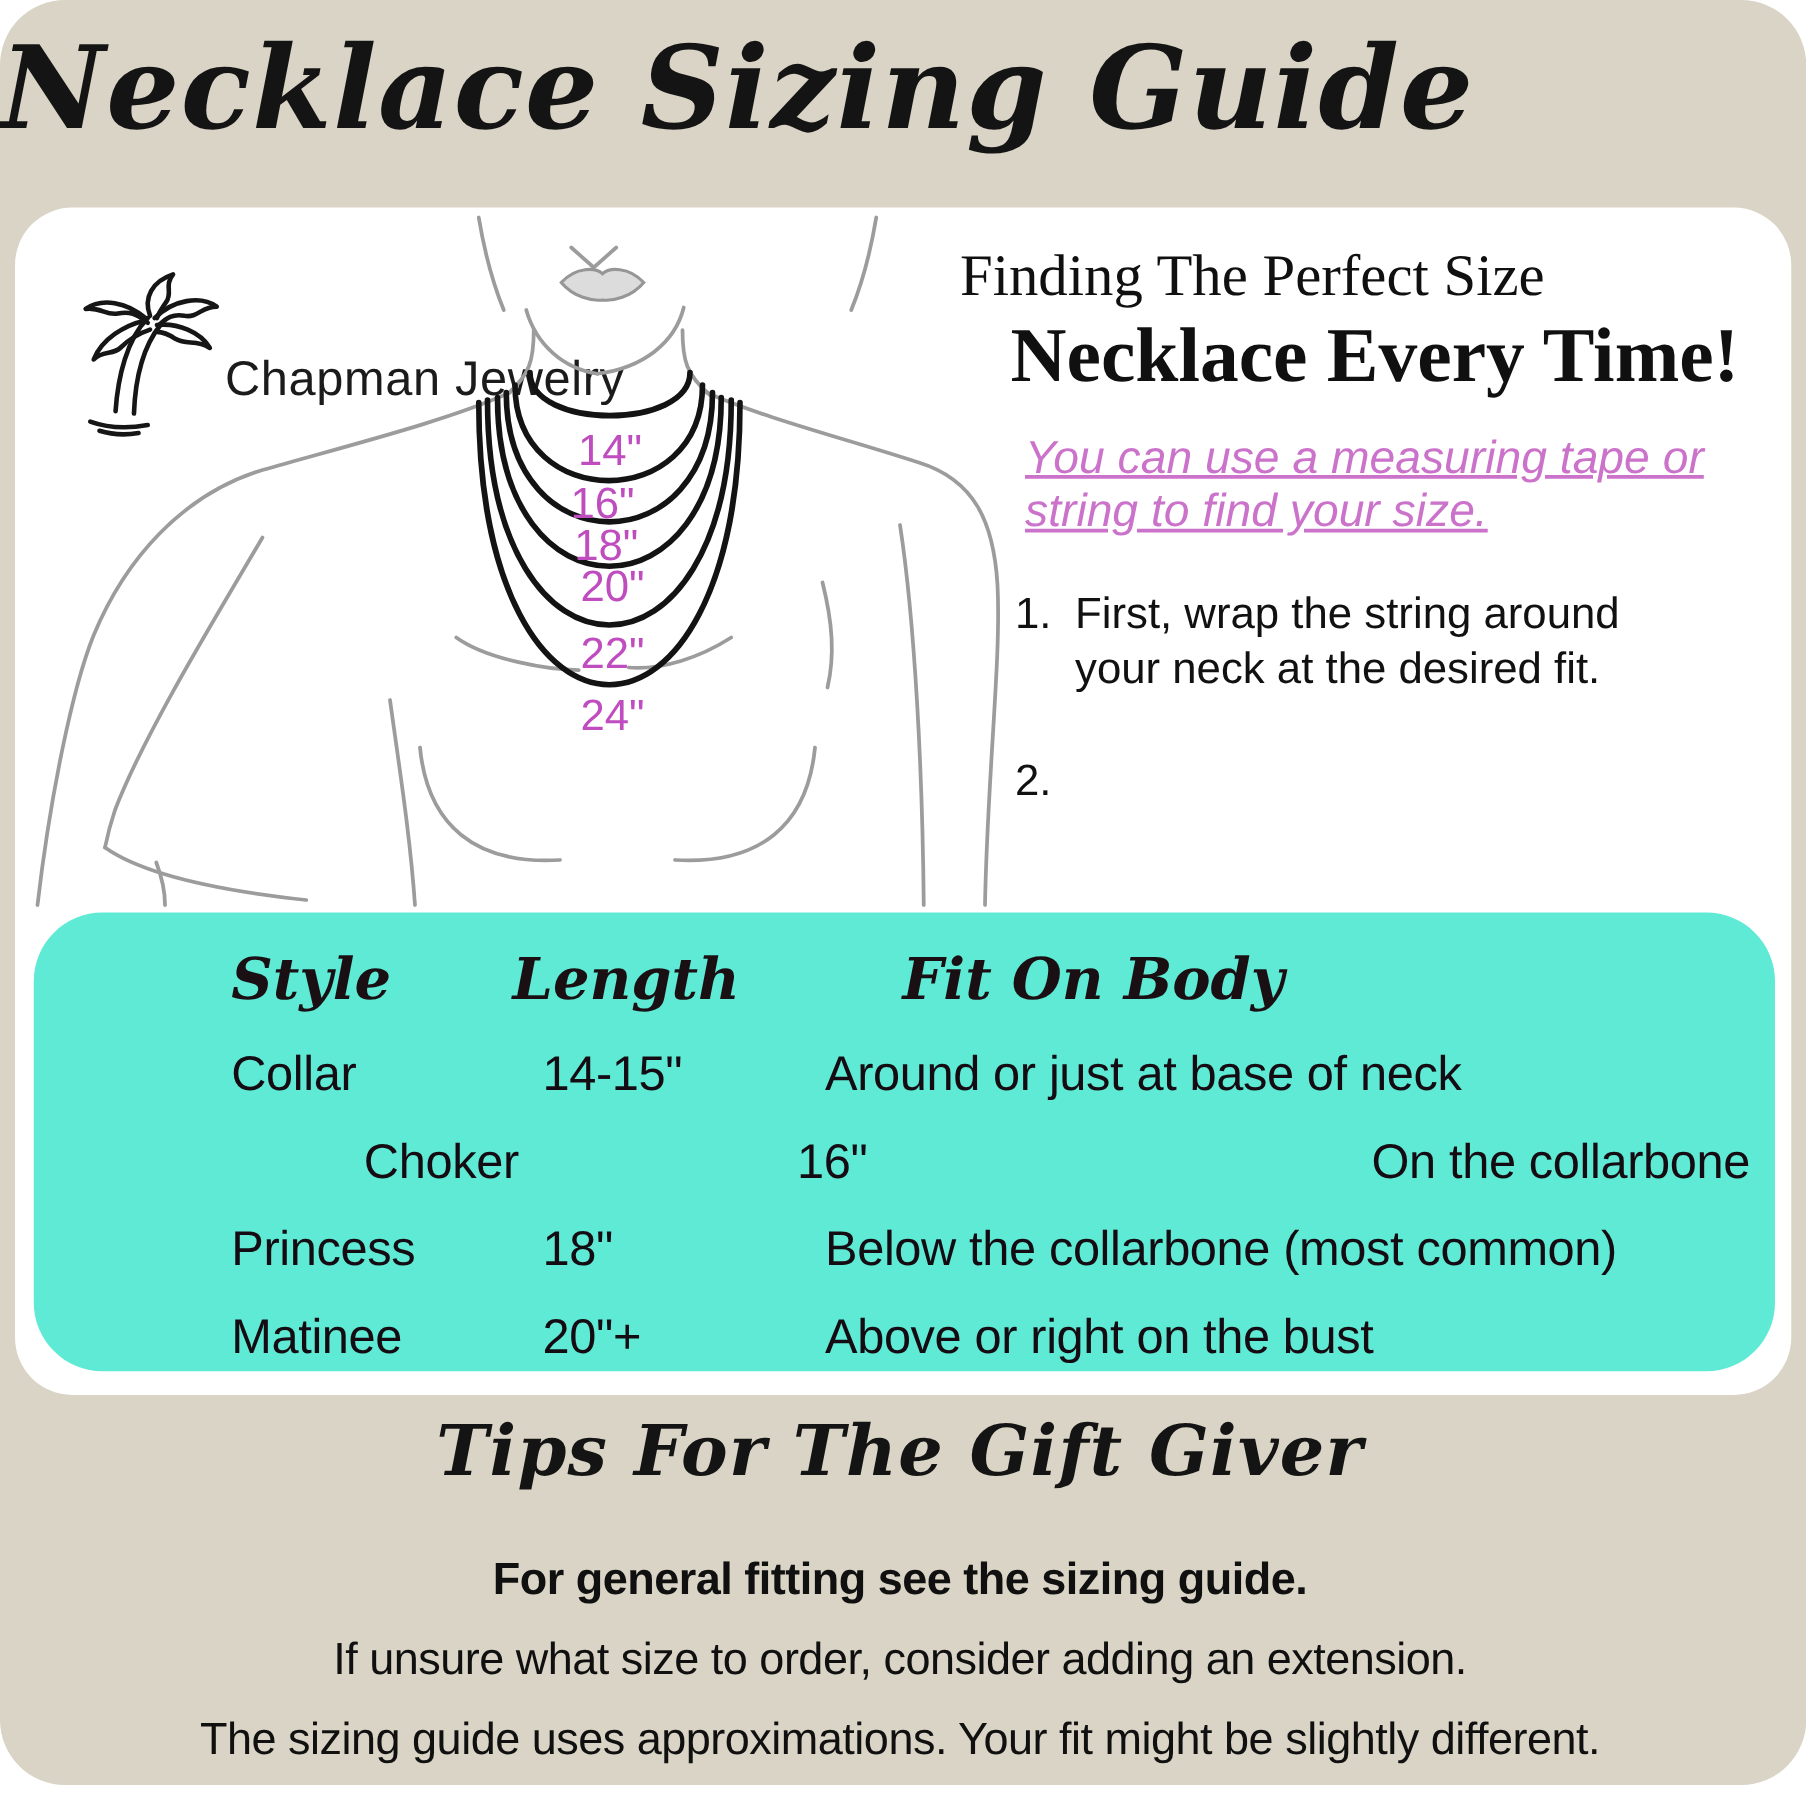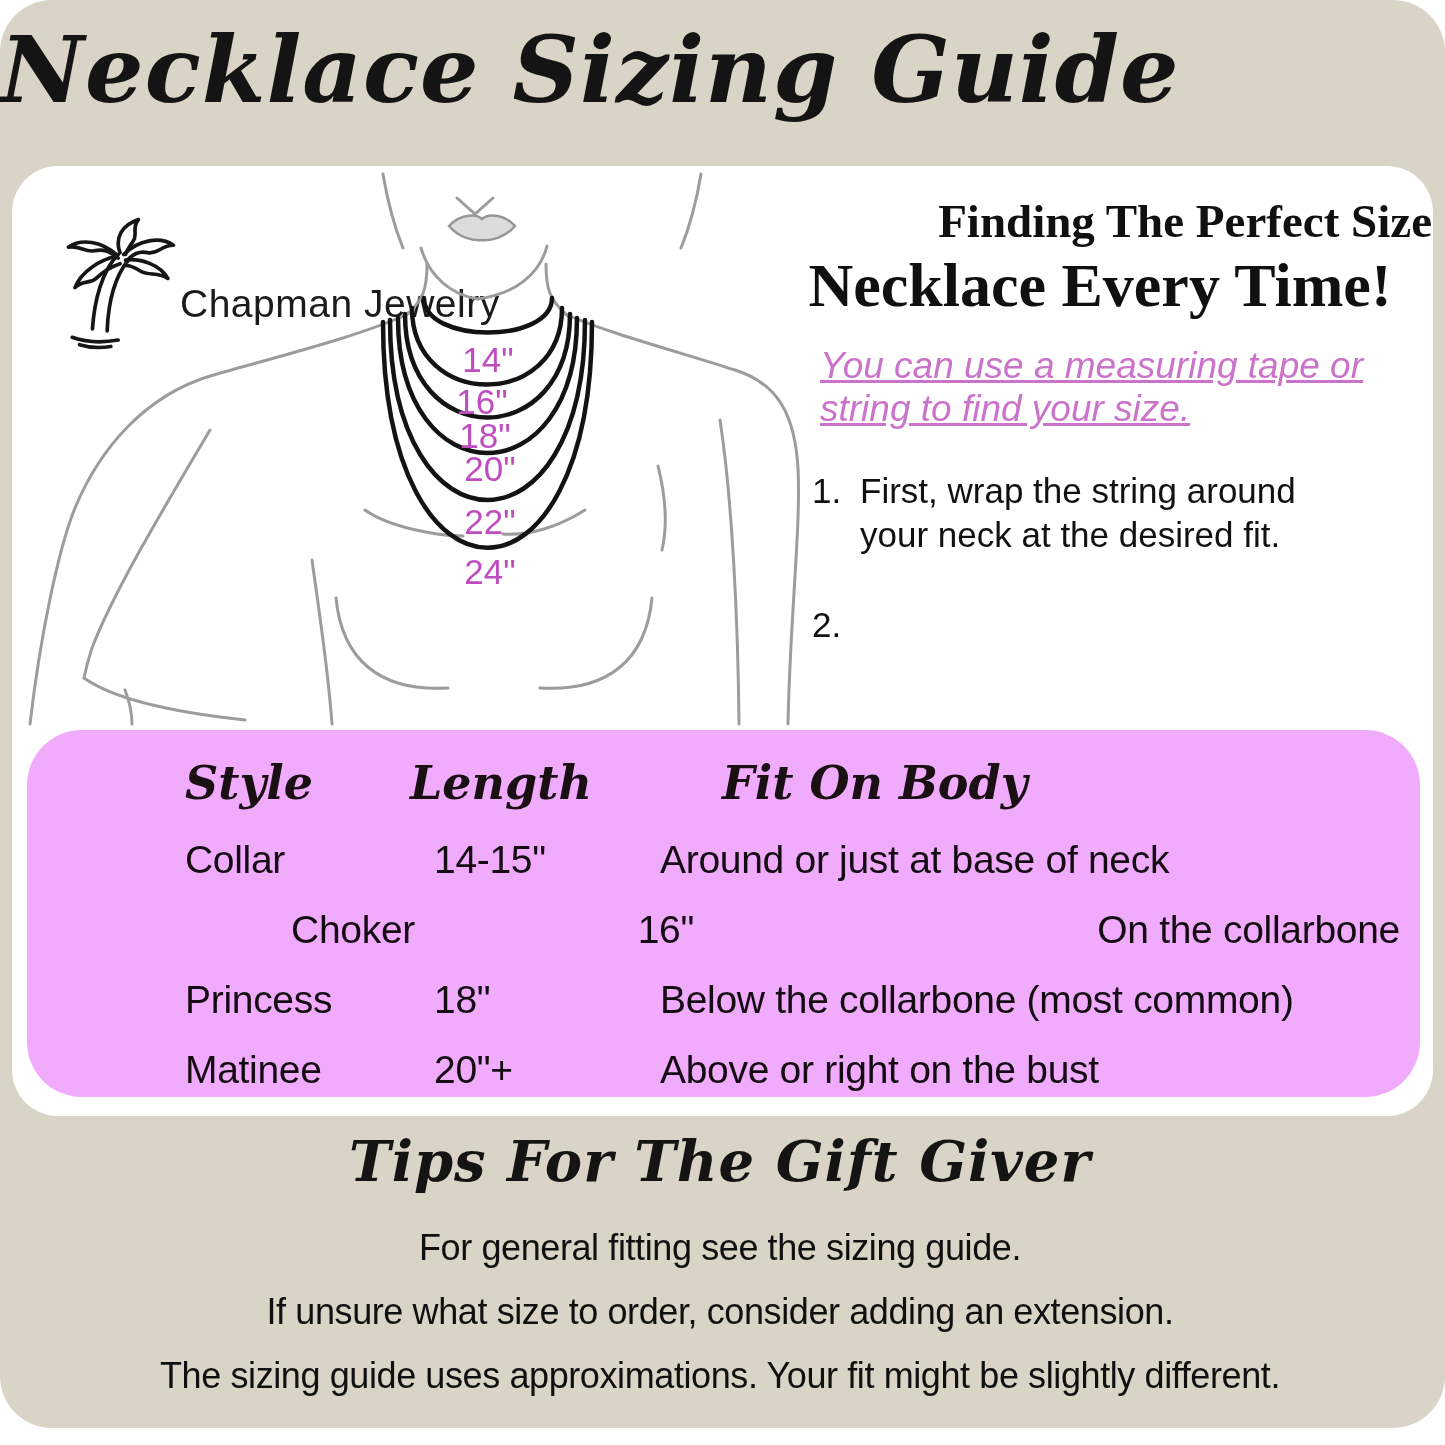--- a/index.html
+++ b/index.html
@@ -18,47 +18,47 @@
 
   
   .figure{position:absolute;left:8px;top:2px;width:1060px;height:560px;}
   .gray{stroke:#9c9c9c;stroke-width:3;fill:none;stroke-linecap:round;}
   .ink{stroke:#131313;stroke-width:4.5;fill:none;stroke-linecap:round;}
   .lips{fill:#dcdcdc;stroke:#969696;stroke-width:2.5;}
   .sz{font-family:"Liberation Sans",sans-serif;font-size:35px;font-weight:500;fill:#bf4dbf;text-anchor:middle;}
 
   
   .guide{position:absolute;left:756px;top:28px;width:664px;}
-  .g-line1{font-family:"Liberation Serif",serif;font-weight:700;font-size:47px;text-align:right;color:#101010;}
+  .g-line1{font-family:"Liberation Serif",serif;font-weight:400;font-size:47px;text-align:left;color:#101010;}
   .g-line2{font-family:"Liberation Serif",serif;font-weight:700;font-size:62px;text-align:center;margin-top:2px;color:#101010;}
   .g-intro{margin:24px 0 0 52px;font-style:italic;font-size:37px;color:#cb72ca;line-height:1.16;white-space:pre-line;text-decoration:underline;}
   .step{display:flex;margin:38px 0 0 44px;font-size:35px;line-height:1.26;color:#111111;}
   .step + .step{margin-top:46px;}
   .step-num{width:48px;flex:none;}
   .step-text{white-space:pre-line;}
 
   
-  .pink{position:absolute;left:27px;top:730px;width:1393px;height:367px;background:#f0abfc;border-radius:55px;}
+  .pink{position:absolute;left:27px;top:730px;width:1393px;height:367px;background:#5eead4;border-radius:55px;}
   .trow{position:absolute;left:0;width:100%;height:56px;}
   .c1{position:absolute;left:158px;width:230px;}
   .c2{position:absolute;left:383px;width:260px;}
   .c3{position:absolute;left:633px;width:740px;}
   .th{font-size:46px;color:#1a1014;}
   .th.c2{left:383px;}
   .th.c3{padding-left:62px;}
   .cell{font-size:39px;color:#140c12;letter-spacing:-0.3px;}
   .cell.c2{padding-left:24px;}
   .hdr-row{top:26px;}
   .r0{top:108px;} .r1{top:178px;text-align:right;} .r2{top:248px;text-decoration:underline;} .r3{top:318px;}
 
   
   .tips{position:absolute;left:0;top:1128px;width:1440px;text-align:center;}
   .tips-h{font-size:56px;letter-spacing:1px;color:#141414;}
   .tip-line{font-size:36px;letter-spacing:-0.4px;color:#101010;margin-top:22px;}
-  .tip-line.first{margin-top:33px;}
+  .tip-line.first{margin-top:48px;font-weight:bold;}
 </style>
 </head>
 <body>
 
 <div class="canvas">
   <div class="bg"></div>
 
   <div class="title script">Necklace Sizing Guide</div>
 
   <div class="card">

